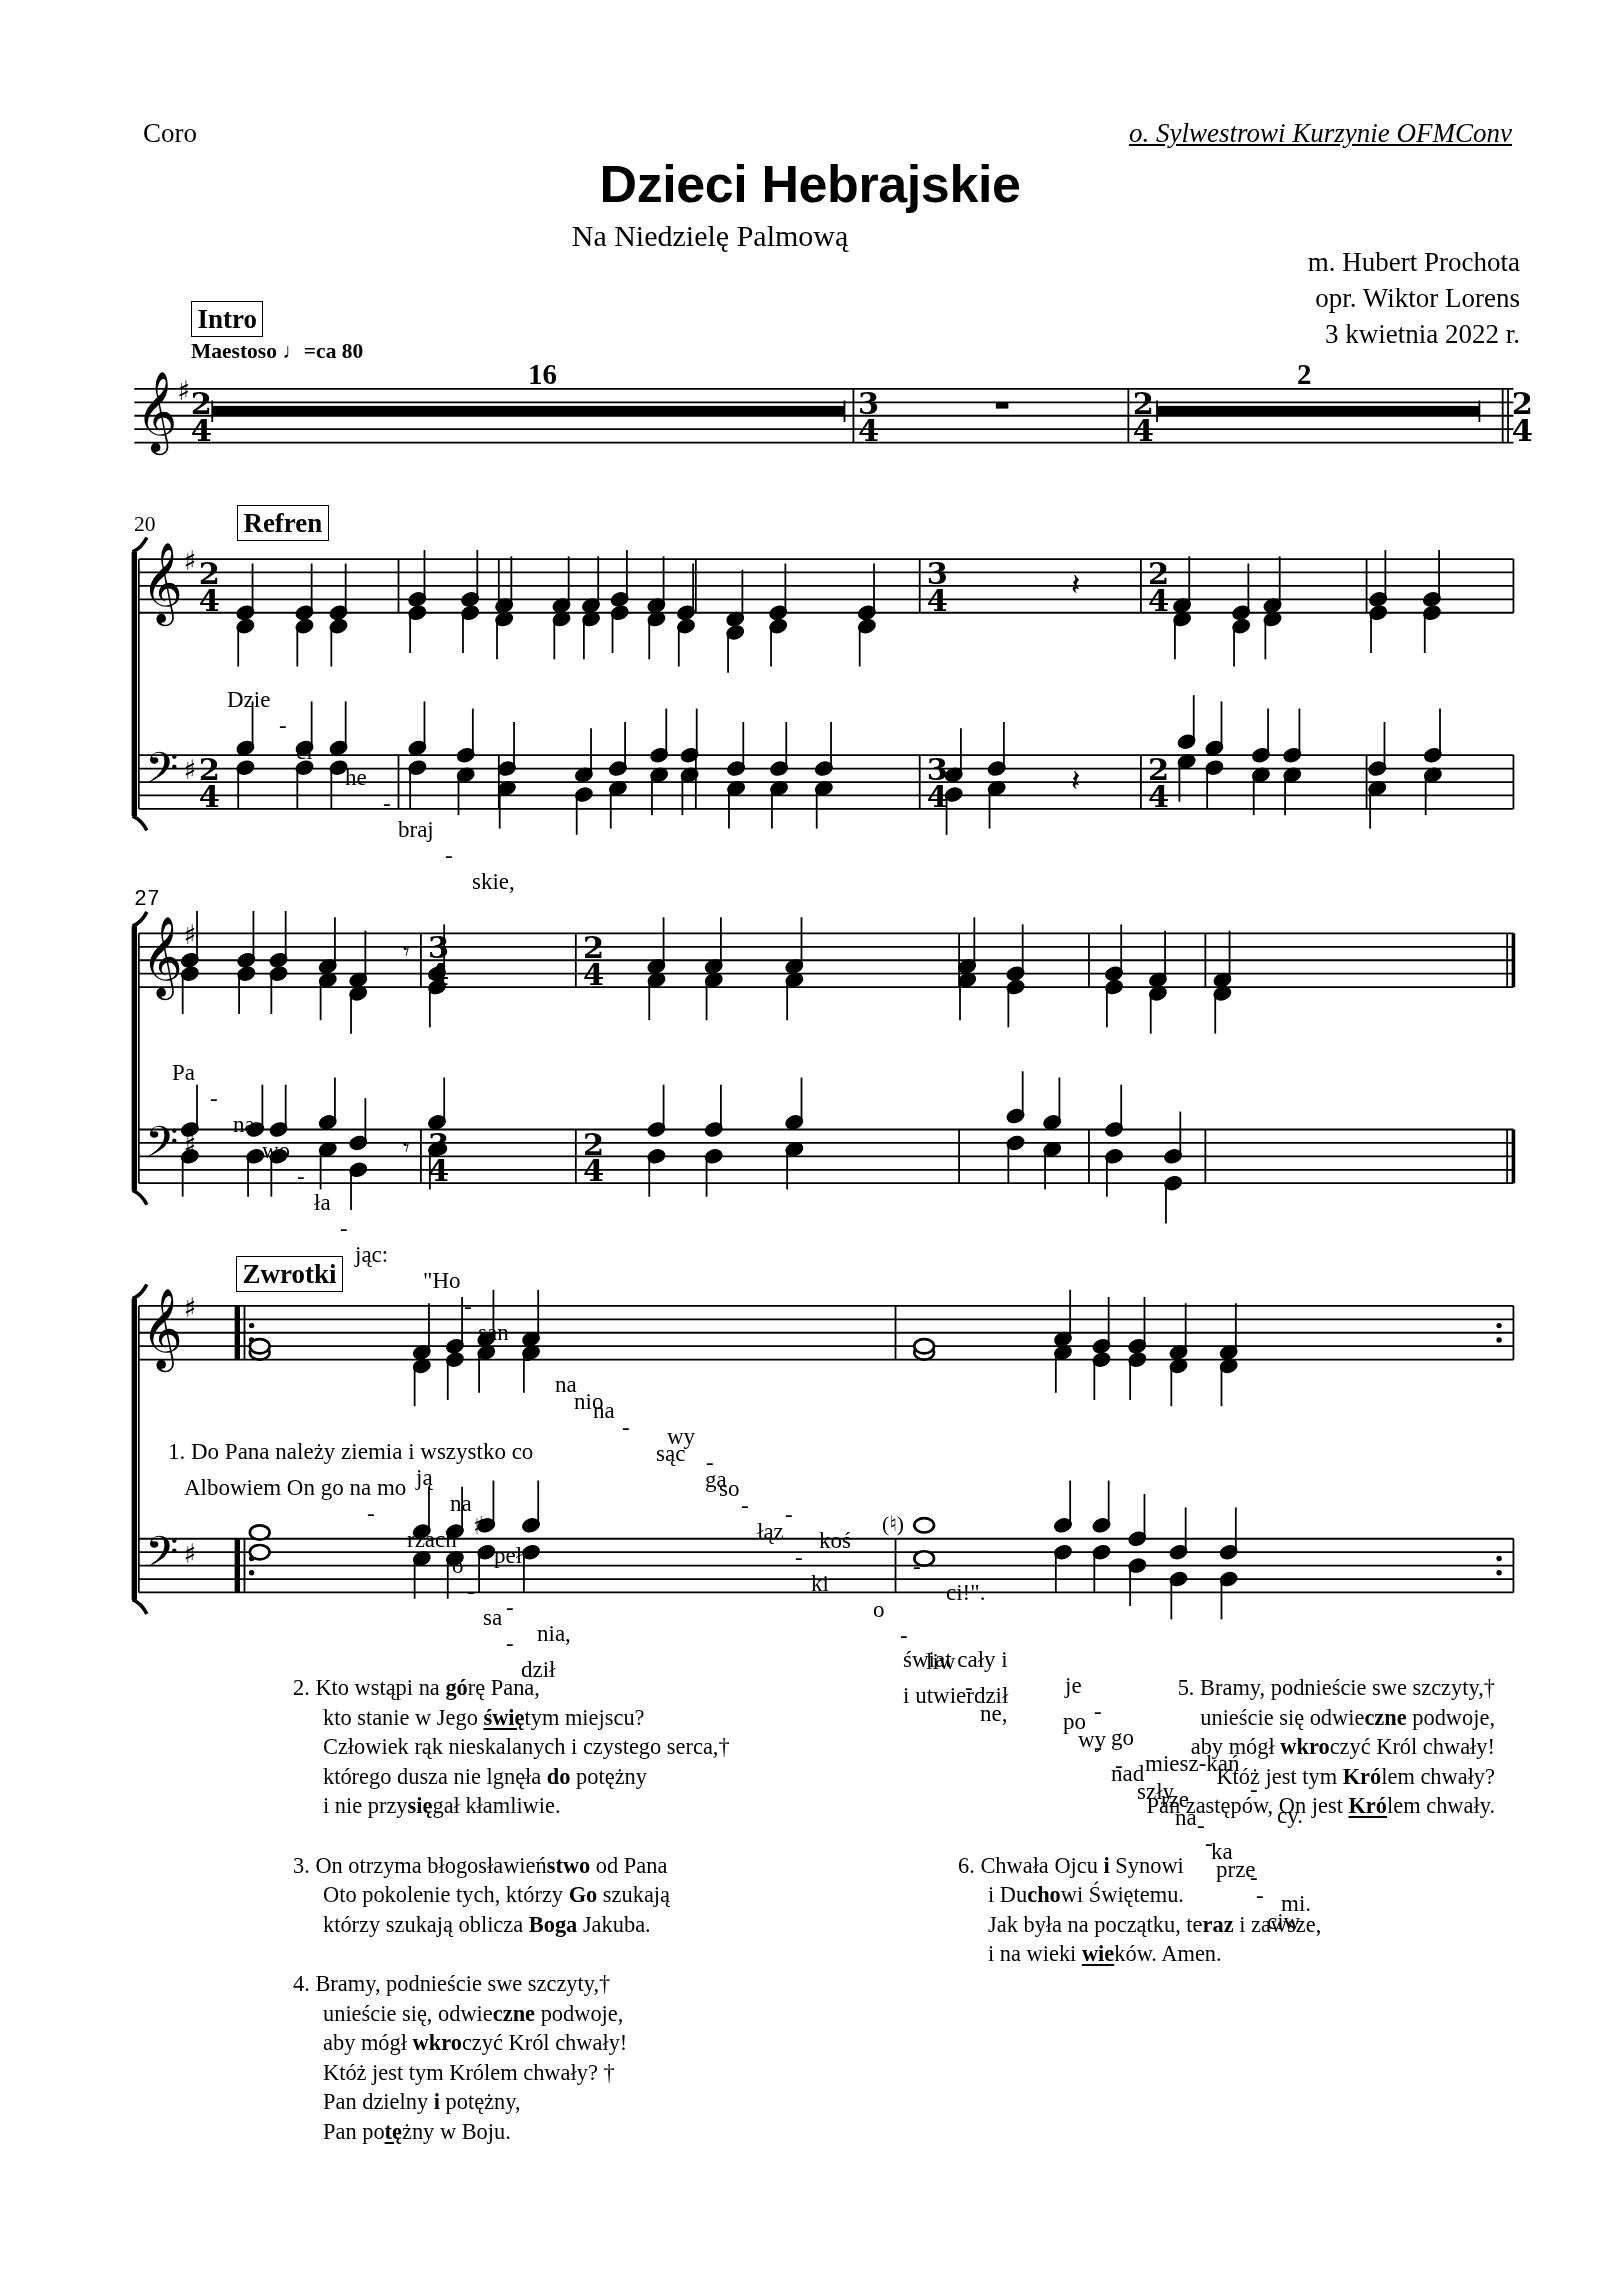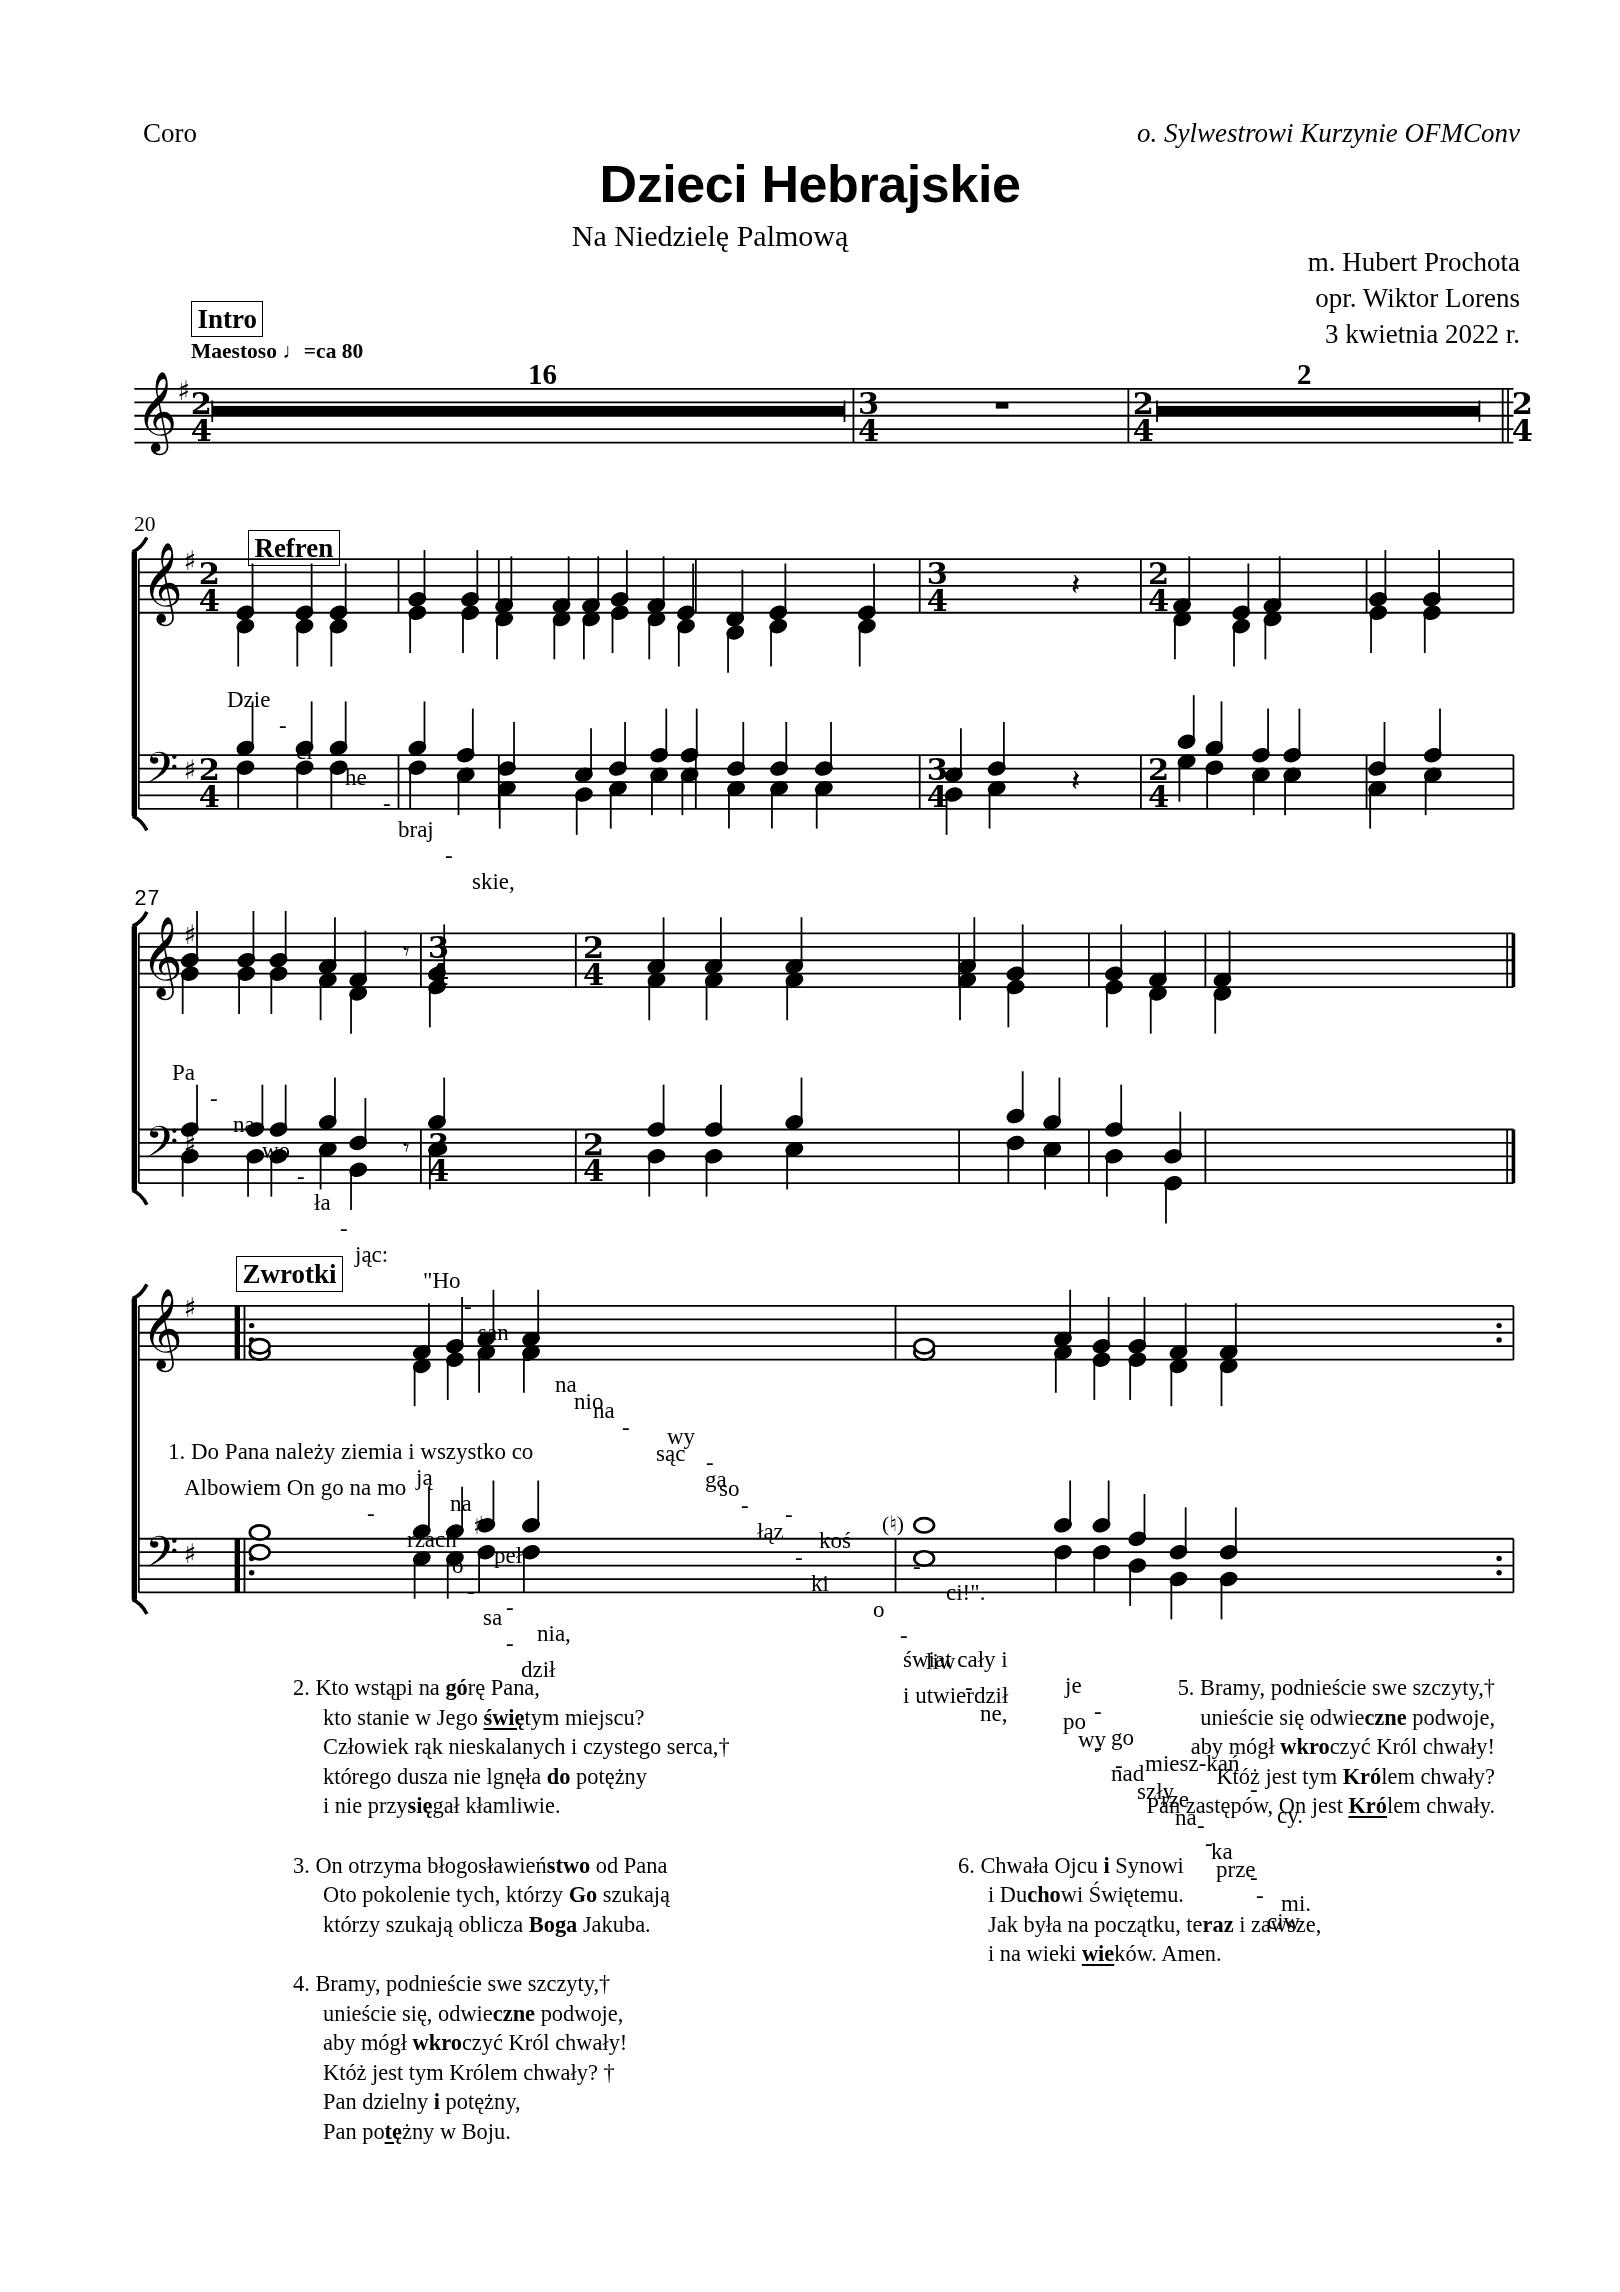--- a/index.html
+++ b/index.html
@@ -1,19 +1,19 @@
 <!DOCTYPE html>
 <html style="font-size:14.3px"><head>
 <meta charset="utf-8">
 <style>
   html, body { margin: 0; padding: 0; background: #ffffff; }
   body { width: 1620px; height: 2293px; position: relative; overflow: hidden; color: #000; font-family: "Liberation Serif", "DejaVu Serif", serif; }
   .abs { position: absolute; }
   .hdr-left { left: 115px; top: 118px; font-size: 27px; margin-left: 28px; }
-  .hdr-right { right: 100px; top: 118px; font-size: 27px; font-style: italic; }
+  .hdr-right { right: 108px; top: 118px; font-size: 27px; font-style: italic; text-decoration: underline; }
   .title { left: 0; width: 1620px; top: 154px; text-align: center; font-family: "Liberation Sans", "DejaVu Sans", sans-serif; font-weight: bold; font-size: 52px; letter-spacing: -0.4px; }
   .subtitle { left: 0; width: 1420px; top: 219px; text-align: center; font-size: 30px; }
   .credits { right: 100px; top: 244px; text-align: right; font-size: 27px; line-height: 36px; }
   .rehearsal { border: 1.8px solid #000; font-weight: bold; font-size: 27px; padding: 0 5.4px; line-height: 34px; }
   .tempo { font-weight: bold; font-size: 21.5px; }
   .measnum { font-size: 21.5px; }
   .lyrics { font-size: 23px; white-space: pre; }
   .verse { font-size: 22.4px; line-height: 29.6px; }
   .verse .ln { white-space: pre; }
   .verse .ind { padding-left: 30px; }
@@ -36,21 +36,21 @@
 
 <div class="abs rehearsal" style="left:191px;top:301px;">Intro</div>
 <div class="abs tempo" style="left:191px;top:339px;">
   <span>Maestoso</span>
   <span style="font-weight:normal;">♩</span><span>=ca 80</span>
 </div>
 <div class="abs" style="left:528px;top:358px;font-weight:bold;font-size:29px;">16</div>
 <div class="abs" style="left:1297px;top:358px;font-weight:bold;font-size:29px;">2</div>
 
 <div class="abs measnum" style="left:134px;top:512px;">20</div>
-<div class="abs rehearsal" style="left:248px;top:505px;margin-top:25px;">Refren</div>
+<div class="abs rehearsal" style="left:237px;top:505px;">Refren</div>
 
 <div class="abs lyrics" style="left:0;top:661px;width:1620px;height:36px;">
   <span class="abs" style="left:227px">Dzie</span>
   <span class="abs" style="left:279px">-</span>
   <span class="abs" style="left:296px">ci</span>
   <span class="abs" style="left:345px">he</span>
   <span class="abs" style="left:383px">-</span>
   <span class="abs" style="left:398px">braj</span>
   <span class="abs" style="left:445px">-</span>
   <span class="abs" style="left:472px">skie,</span>

